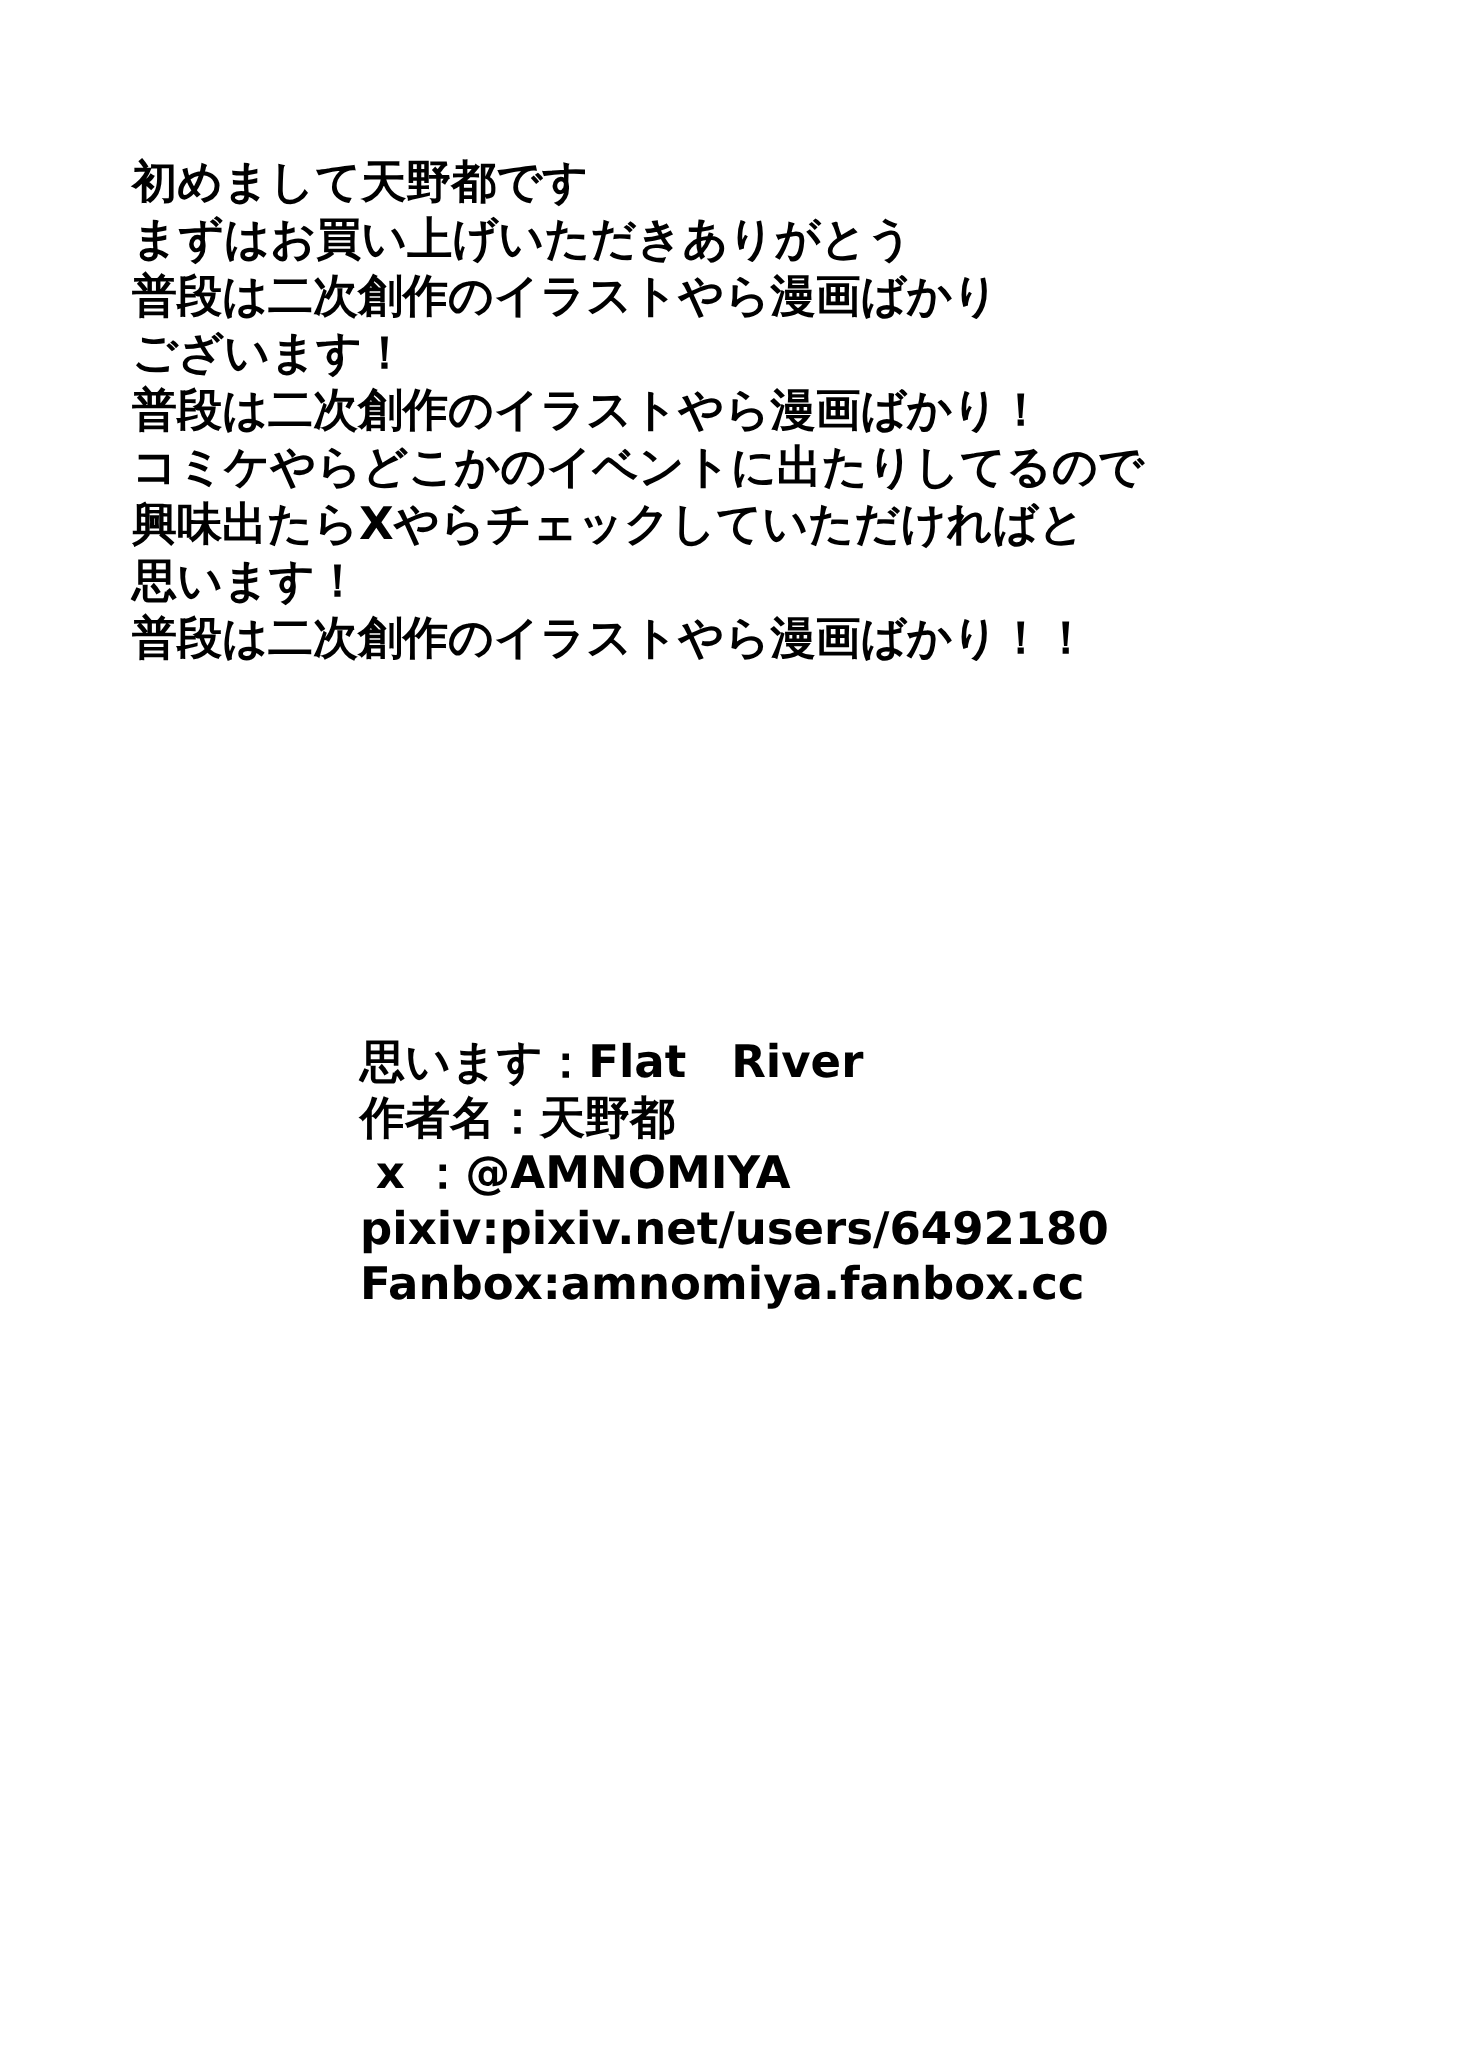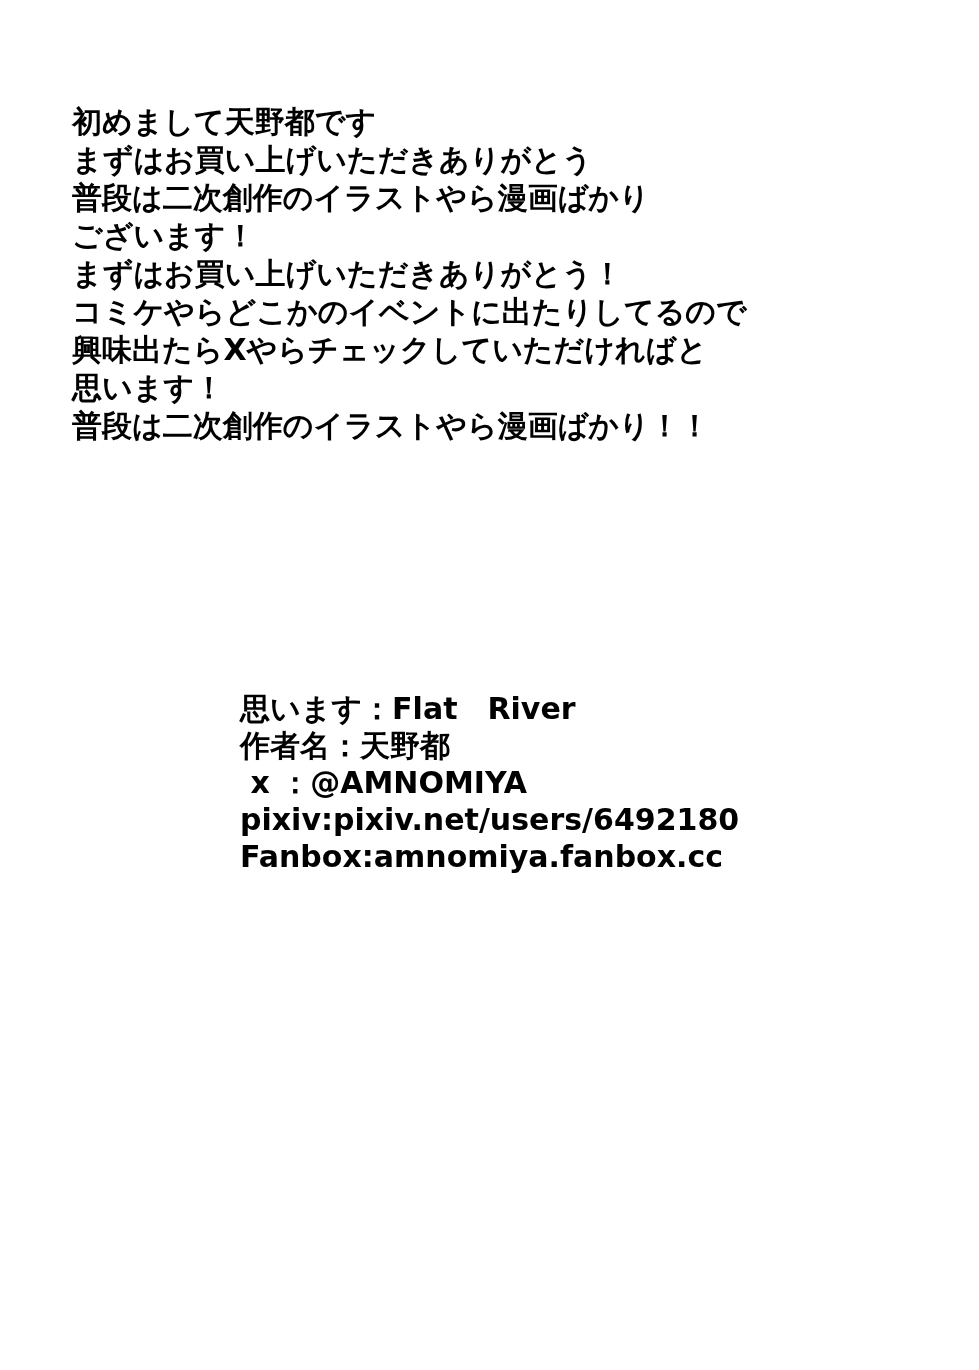--- a/index.html
+++ b/index.html
@@ -15,21 +15,21 @@
     color: #000000;
     overflow: hidden;
   }
   .page {
     position: absolute;
     inset: 0;
     background: #ffffff;
   }
   .afterword-block {
     position: absolute;
-    left: 72px;
+    left: 88px;
     top: 103px;
     width: 860px;
   }
   .afterword-line {
     font-size: 30px;
     line-height: 38px;
     font-weight: 700;
     letter-spacing: 0px;
     white-space: pre;
     color: #000000;
@@ -52,21 +52,21 @@
 </head>
 <body>
 
 <div class="page">
 
   <div class="afterword-block">
     <div class="afterword-line">初めまして天野都です</div>
     <div class="afterword-line">まずはお買い上げいただきありがとう</div>
     <div class="afterword-line">普段は二次創作のイラストやら漫画ばかり</div>
     <div class="afterword-line">ございます！</div>
-    <div class="afterword-line">まずはお買い上げいただきありがとう！</div>
+    <div class="afterword-line">普段は二次創作のイラストやら漫画ばかり！</div>
     <div class="afterword-line">コミケやらどこかのイベントに出たりしてるので</div>
     <div class="afterword-line">興味出たらXやらチェックしていただければと</div>
     <div class="afterword-line">思います！</div>
     <div class="afterword-line">普段は二次創作のイラストやら漫画ばかり！！</div>
   </div>
 
   <div class="credits-block">
     <div class="credit-line">思います：Flat　River</div>
     <div class="credit-line">作者名：天野都</div>
     <div class="credit-line"> x ：@AMNOMIYA</div>

